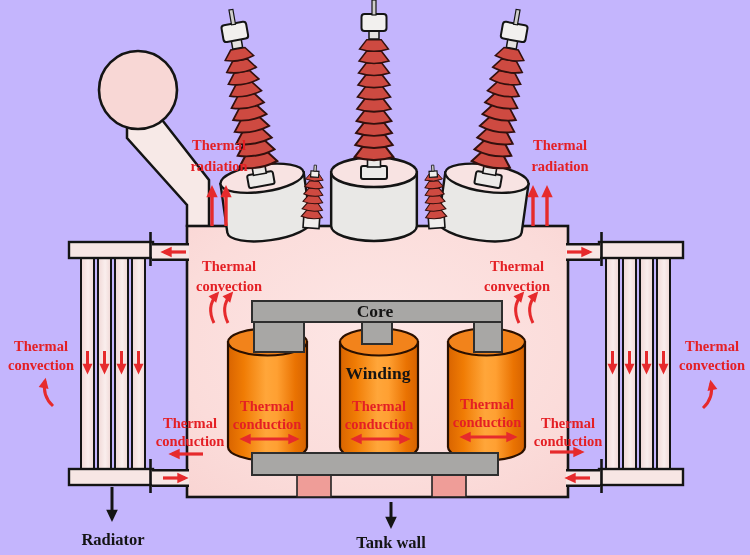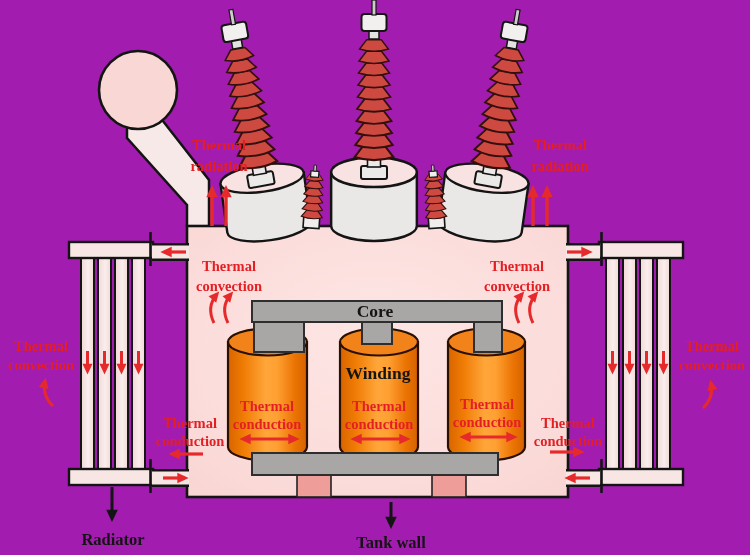--- a/index.html
+++ b/index.html
@@ -1,16 +1,16 @@
 <!DOCTYPE html>
 <html><head>
 <meta charset="utf-8">
 <style>
   html,body{margin:0;padding:0;background:#fff;}
-  .stage{position:relative;width:750px;height:555px;background:#a21caf;overflow:hidden;text-decoration:underline;}
+  .stage{position:relative;width:750px;height:555px;background:#c4b5fd;overflow:hidden;text-decoration:underline;}
   svg{display:block;}
   .rl{font:700 14.5px "Liberation Serif","DejaVu Serif",serif;fill:#e41f24;text-anchor:middle;}
   .bl{font:700 17.5px "Liberation Serif","DejaVu Serif",serif;fill:#141414;text-anchor:middle;}
   .bl2{font:700 16.5px "Liberation Serif","DejaVu Serif",serif;fill:#141414;text-anchor:middle;}
 </style>
 </head>
 <body>
 
 <div class="stage">
 <svg width="750" height="555" viewBox="0 0 750 555">

